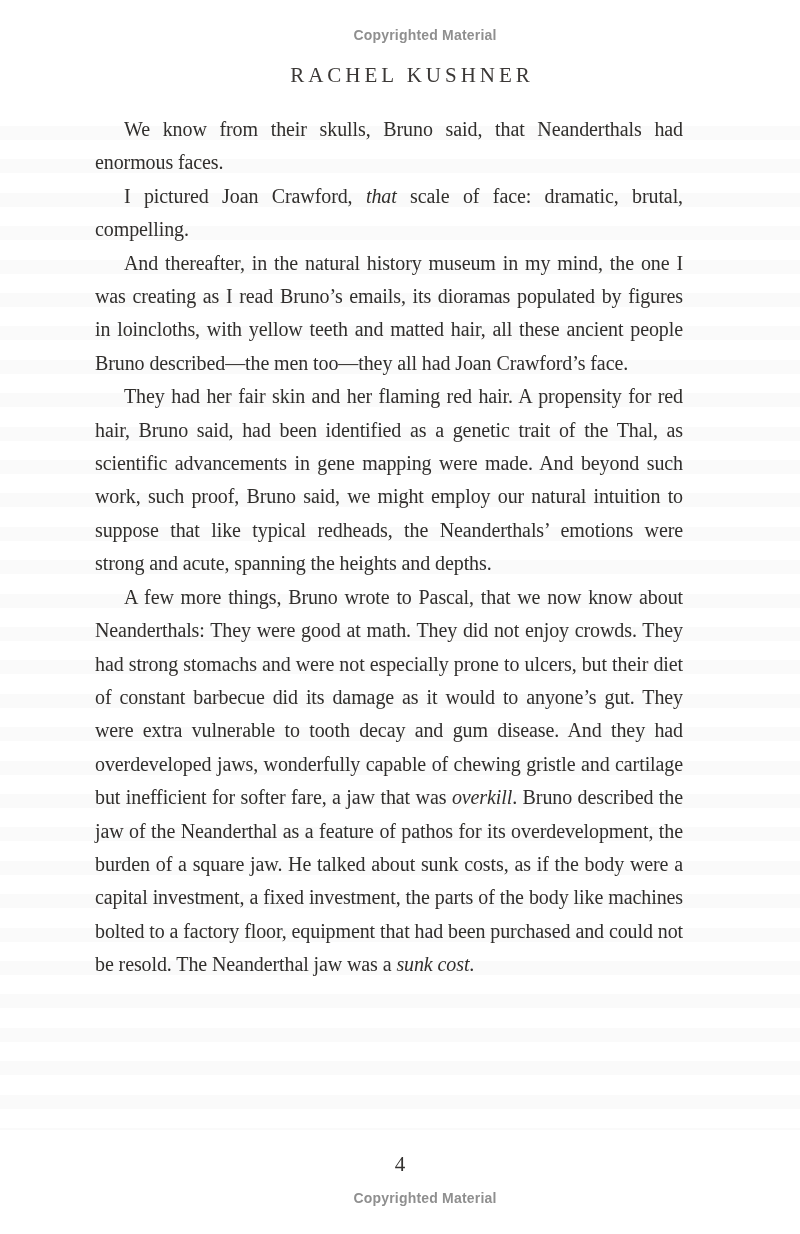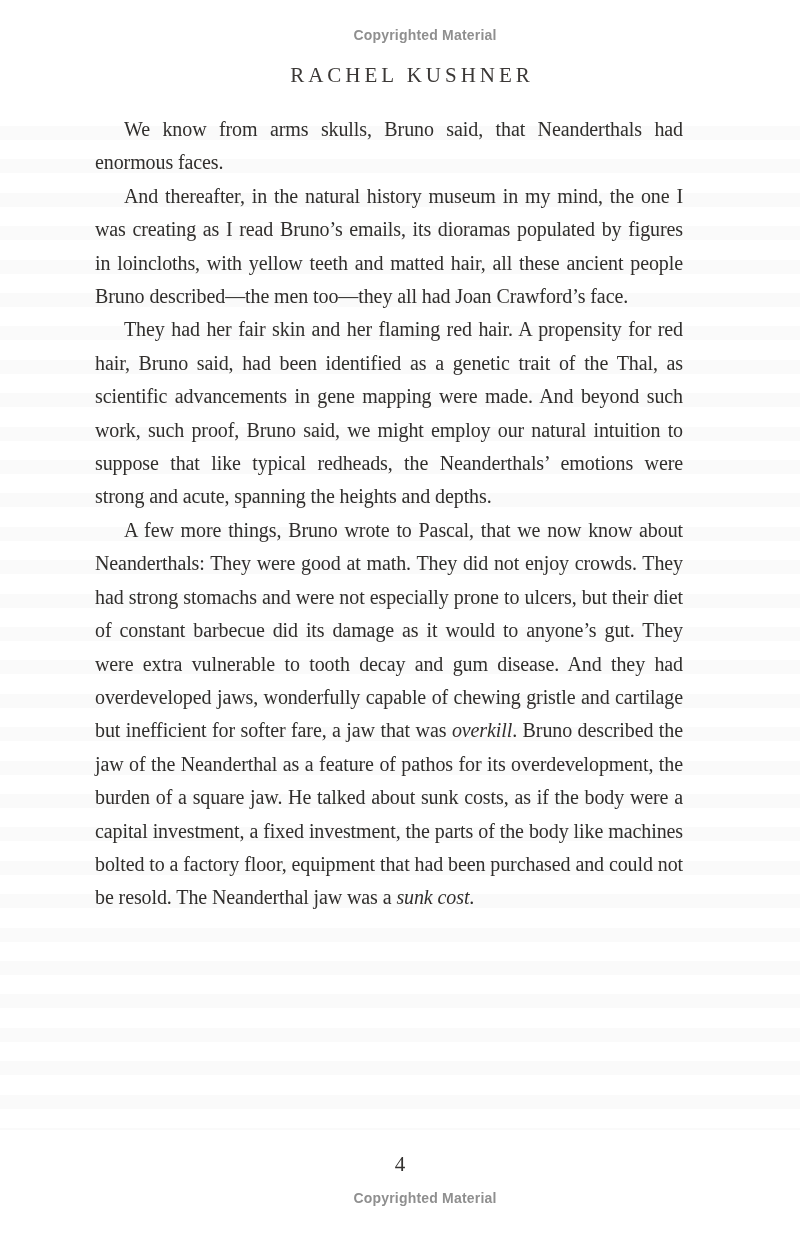--- a/index.html
+++ b/index.html
@@ -90,21 +90,22 @@
 </head>
 <body>
 
 <div class="page">
 
   <div class="top-notice">Copyrighted Material</div>
 
   <div class="author">RACHEL KUSHNER</div>
 
   <div class="body-text">
-      <p class="para indent"><span>We know from arms skulls, Bruno said, that Neanderthals had enormous faces.</span></p>
+      <p class="para indent"><span>We know from their skulls, Bruno said, that Neanderthals had enormous faces.</span></p>
+      <p class="para indent"><span>I pictured Joan Crawford, </span><span class="italic">that</span><span> scale of face: dramatic, brutal, compelling.</span></p>
       <p class="para indent"><span>And thereafter, in the natural history museum in my mind, the one I was creating as I read Bruno’s emails, its dioramas populated by figures in loincloths, with yellow teeth and matted hair, all these ancient people Bruno described—the men too—they all had Joan Crawford’s face.</span></p>
       <p class="para indent"><span>They had her fair skin and her flaming red hair. A propensity for red hair, Bruno said, had been identified as a genetic trait of the Thal, as scientific advancements in gene mapping were made. And beyond such work, such proof, Bruno said, we might employ our natural intuition to suppose that like typical redheads, the Neanderthals’ emotions were strong and acute, spanning the heights and depths.</span></p>
       <p class="para indent"><span>A few more things, Bruno wrote to Pascal, that we now know about Neanderthals: They were good at math. They did not enjoy crowds. They had strong stomachs and were not especially prone to ulcers, but their diet of constant barbecue did its damage as it would to anyone’s gut. They were extra vulnerable to tooth decay and gum disease. And they had overdeveloped jaws, wonderfully capable of chewing gristle and cartilage but inefficient for softer fare, a jaw that was </span><span class="italic">overkill</span><span>. Bruno described the jaw of the Neanderthal as a feature of pathos for its overdevelopment, the burden of a square jaw. He talked about sunk costs, as if the body were a capital investment, a fixed investment, the parts of the body like machines bolted to a factory floor, equipment that had been purchased and could not be resold. The Neanderthal jaw was a </span><span class="italic">sunk cost</span><span>.</span></p>
     </div>
 
   <div class="page-number">4</div>
 
   <div class="bottom-notice">Copyrighted Material</div>
 
 </div>

